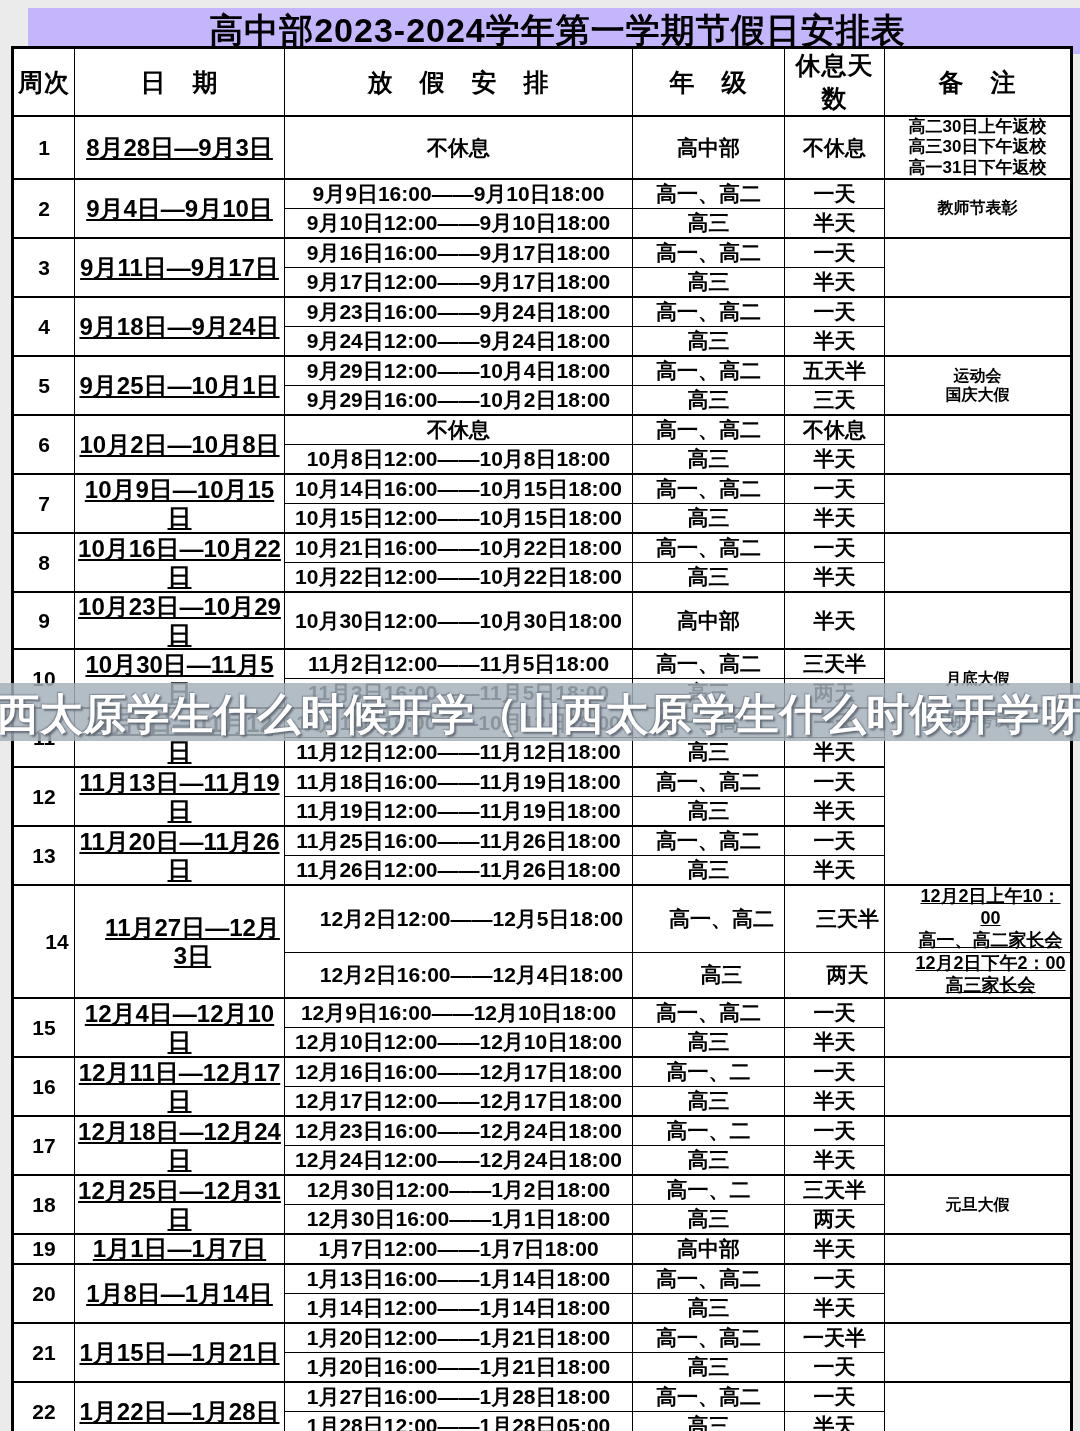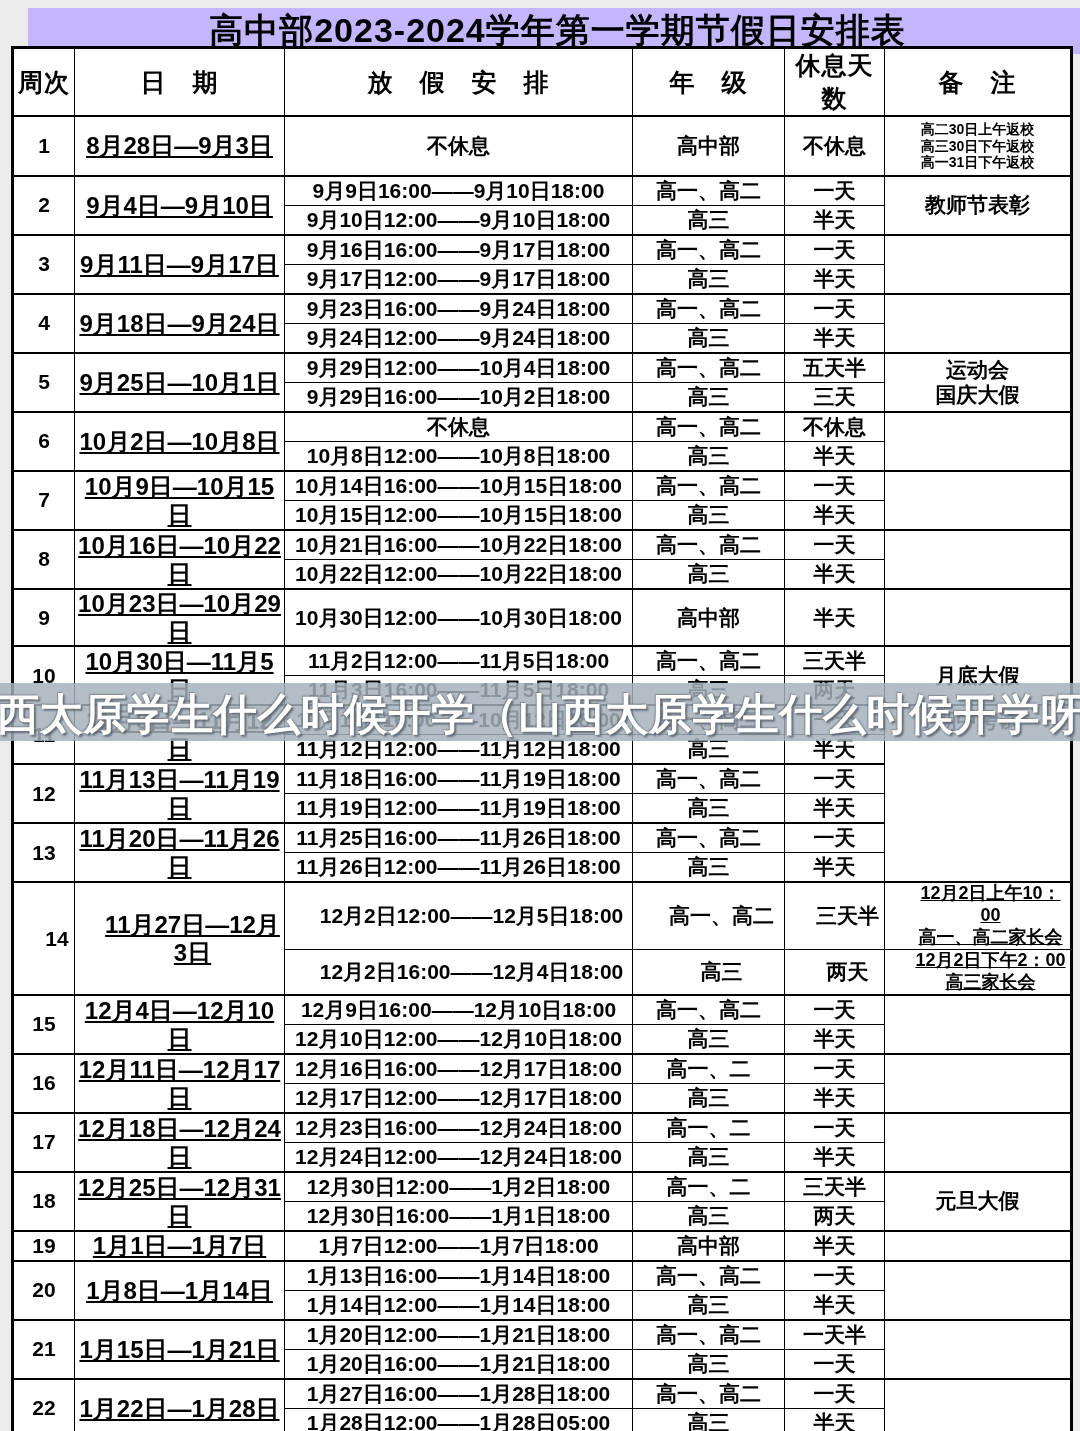--- a/index.html
+++ b/index.html
@@ -20,22 +20,22 @@
   .sched th{height:54px;font-size:25px;border-bottom:2.6px solid #000;letter-spacing:1px;}
   .sched td{font-size:21px;line-height:1.15;white-space:pre-line;height:28px;}
   tr.wk > td{border-top:2.6px solid #000;}
   tr.h1 > td{height:58px;}
   tr.h14 > td{height:44px;padding-left:28px;}
   td.c-week{font-size:21px;}
   td.c-date{font-size:24px;letter-spacing:0;text-decoration:underline;}
   td.c-arr{font-size:21px;}
   td.c-grade{font-size:21px;margin-top:20px;}
   td.c-days{font-size:21px;}
-  td.c-remark{font-size:21px;}
-  td.remark-sm3{font-size:14px;line-height:1.2;}
+  td.c-remark{font-size:16px;}
+  td.remark-sm3{font-size:17px;line-height:1.2;}
   td.remark-sm2{font-size:18px;line-height:1.22;text-decoration:underline;}
   td.remark-top{vertical-align:top;padding-top:3px;}
   .watermark-band{
     position:absolute;left:0;top:683px;width:1080px;height:58px;
     background:rgba(164,176,187,0.84);
     display:flex;align-items:center;justify-content:center;z-index:5;
   }
   .watermark-text{
     font-size:43px;font-weight:900;color:#ffffff;white-space:nowrap;
     text-shadow:2px 2px 2px rgba(90,100,110,0.85),-1px -1px 1px rgba(90,100,110,0.45),0 0 2px rgba(80,90,100,0.5);

